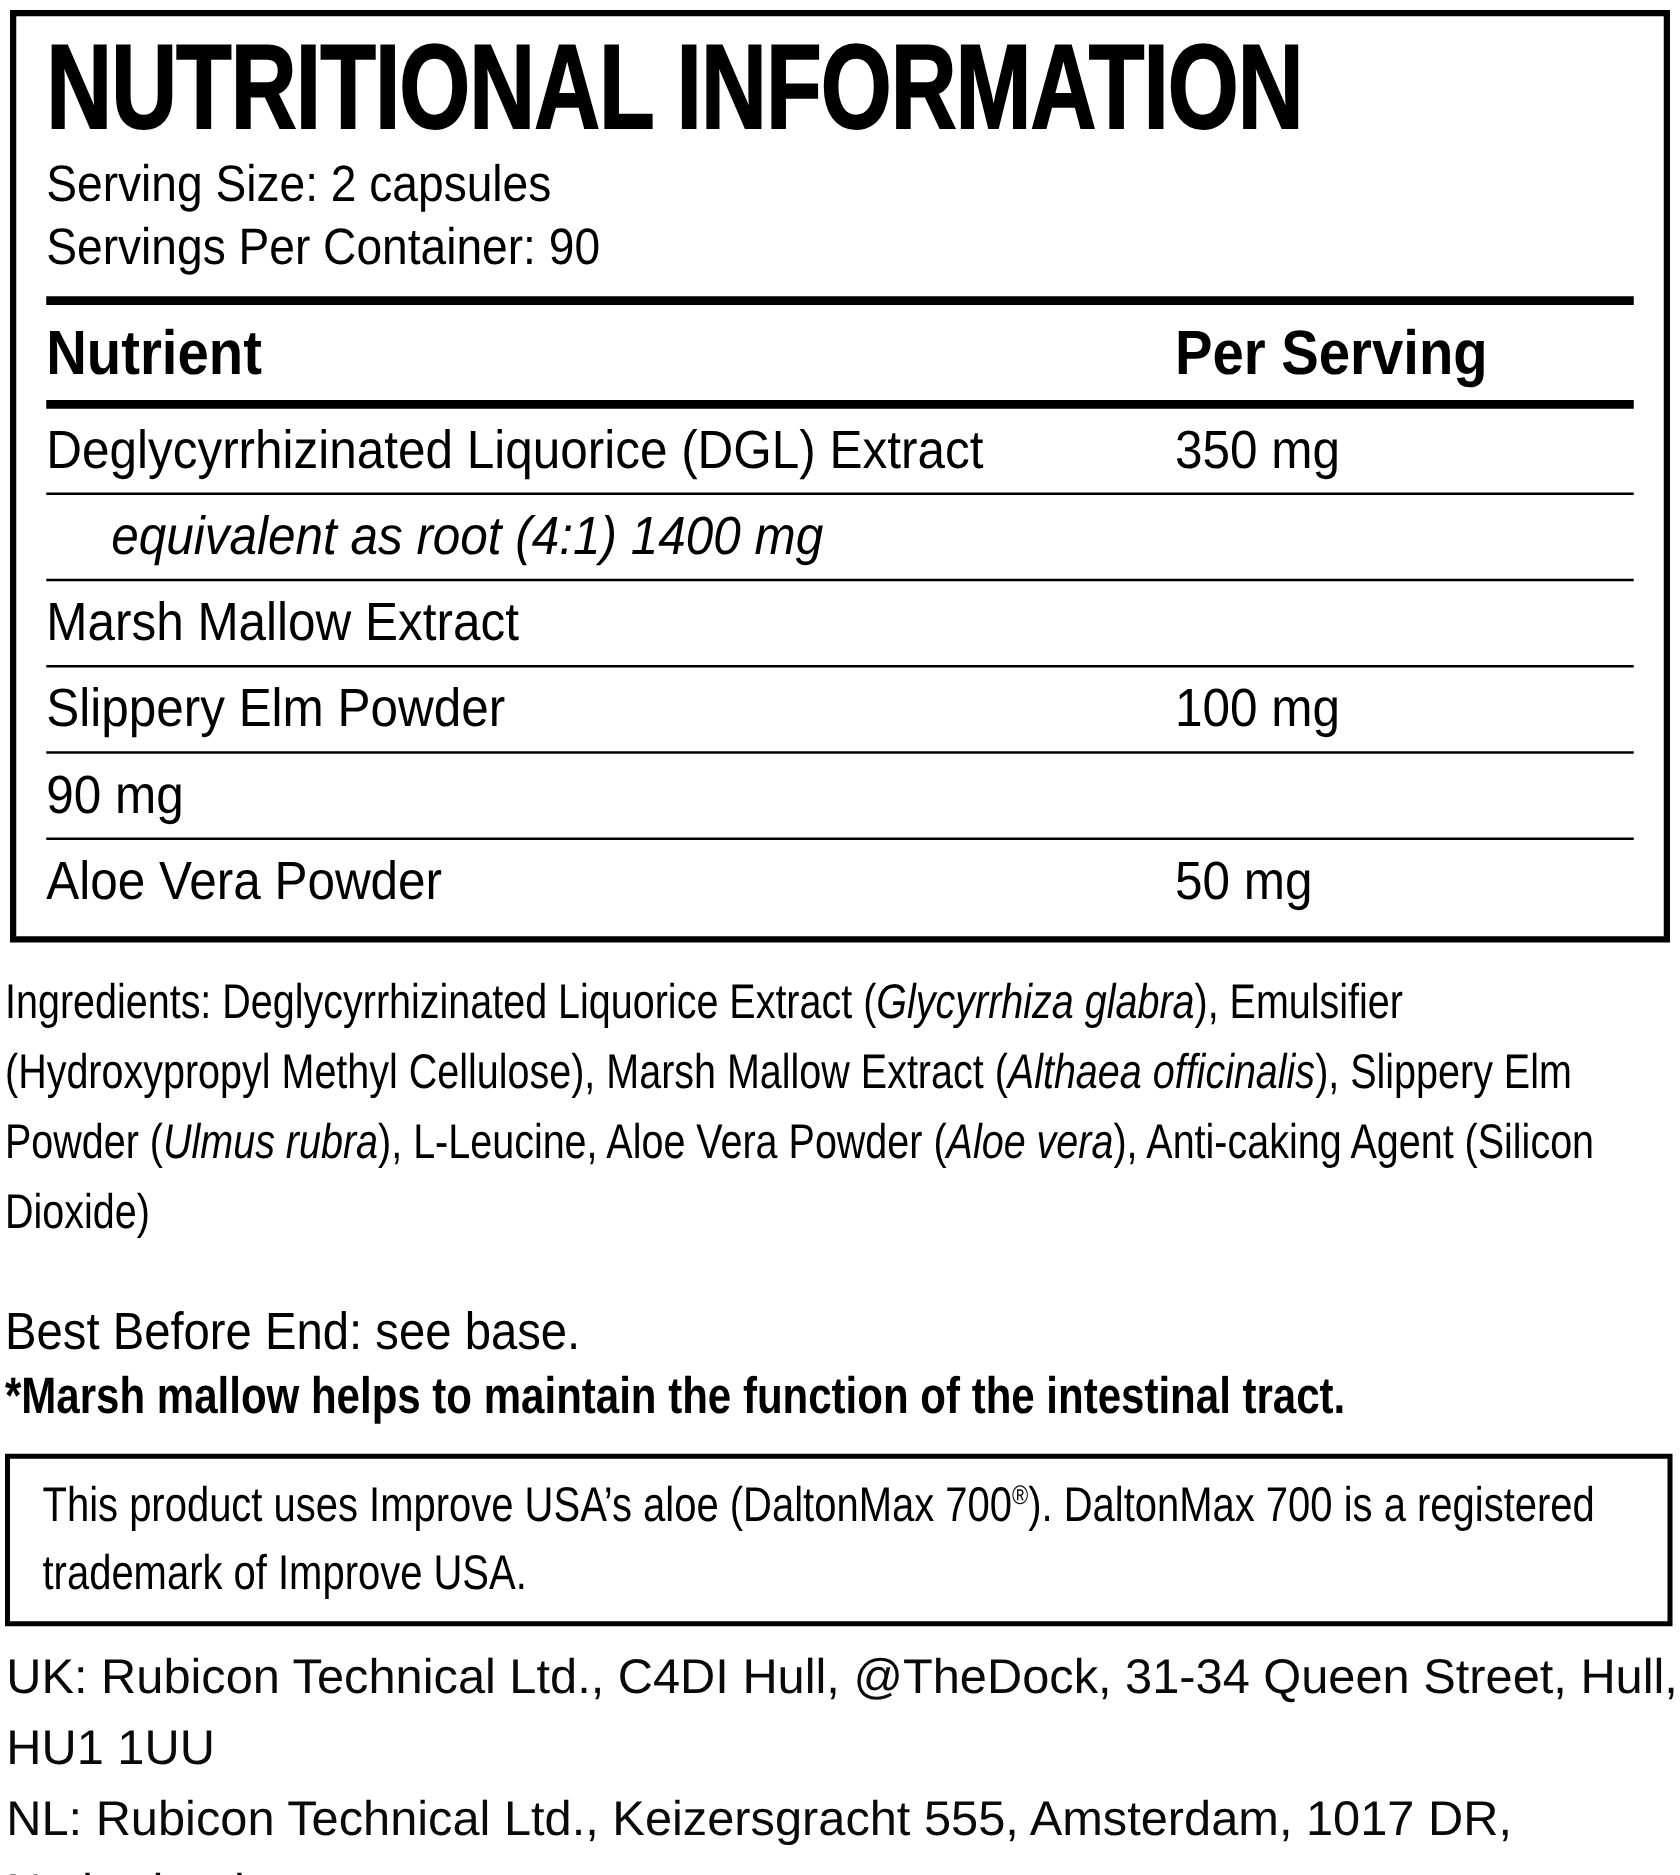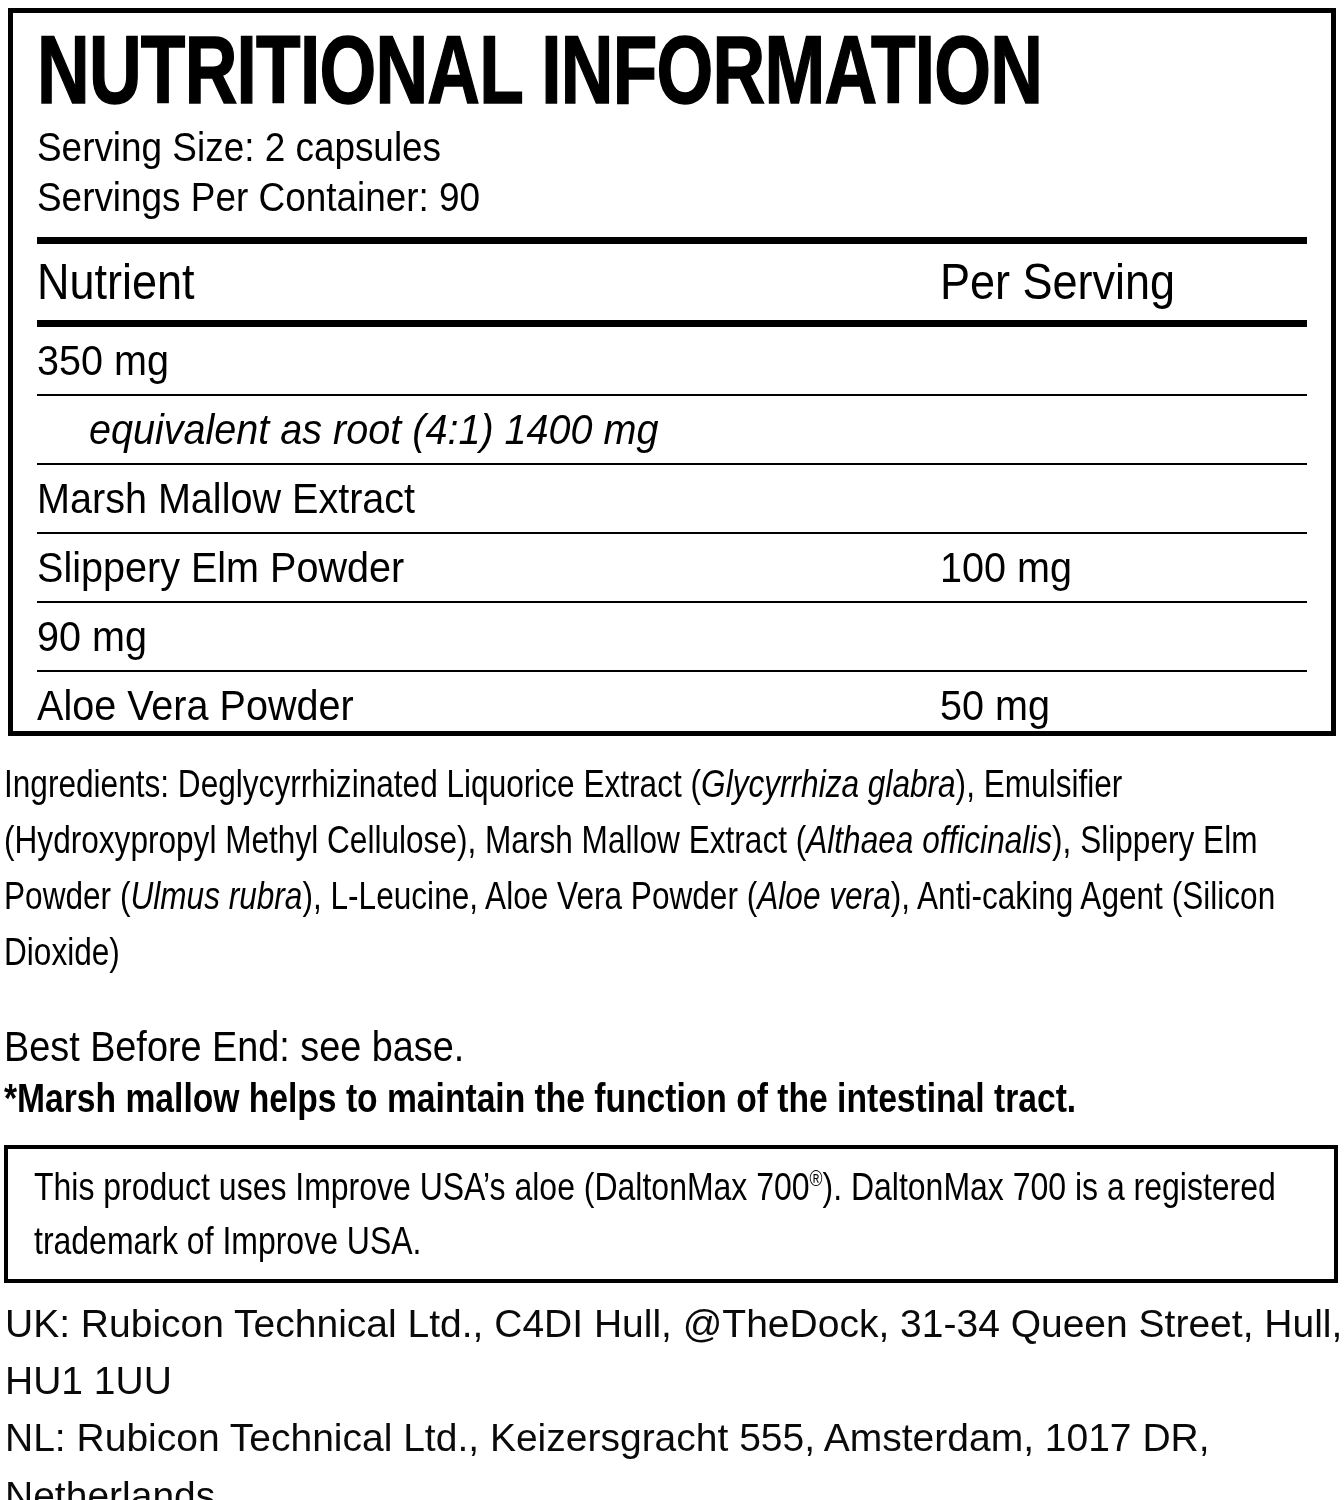--- a/index.html
+++ b/index.html
@@ -44,36 +44,36 @@
   .rule-thick {
     height: 7px;
     background: #000;
     margin-top: 16px;
   }
 
   .t-header {
     display: grid;
     grid-template-columns: 903px 1fr;
     padding: 13px 0 13px 0;
-    font-weight: normal;
+    font-weight: bold;
     font-size: 50px;
     line-height: 1;
   }
 
   .t-rows { }
   .t-row {
     display: grid;
     grid-template-columns: 903px 1fr;
     padding: 12px 0;
     font-size: 43px;
     line-height: 1;
   }
   .t-row + .t-row { border-top: 2px solid #000; }
   .t-row.indent .cell-name { padding-left: 52px; font-style: italic; }
-  .t-rows .t-row:last-child { padding-bottom: 4px; }
+  .t-rows .t-row:last-child { padding-bottom: 22px; }
 
   .cx {
     display: inline-block;
     transform: scaleX(0.92);
     transform-origin: 0 50%;
     white-space: pre;
   }
   .t-header .cx { transform: scaleX(0.90); }
 
   
@@ -146,20 +146,21 @@
 
     <div class="t-header">
       <span class="cell-name"><span class="cx">Nutrient</span></span>
       <span class="cell-value"><span class="cx">Per Serving</span></span>
     </div>
 
     <div class="rule-thick" style="margin-top:0;"></div>
 
     <div class="t-rows">
         <div class="t-row">
+          <span class="cell-name"><span class="cx">Deglycyrrhizinated Liquorice (DGL) Extract</span></span>
           <span class="cell-value"><span class="cx">350 mg</span></span>
         </div>
         <div class="t-row indent">
           <span class="cell-name"><span class="cx">equivalent as root (4:1) 1400 mg</span></span>
           <span class="cell-value"><span class="cx"></span></span>
         </div>
         <div class="t-row">
           <span class="cell-name"><span class="cx">Marsh Mallow Extract</span></span>
         </div>
         <div class="t-row">

